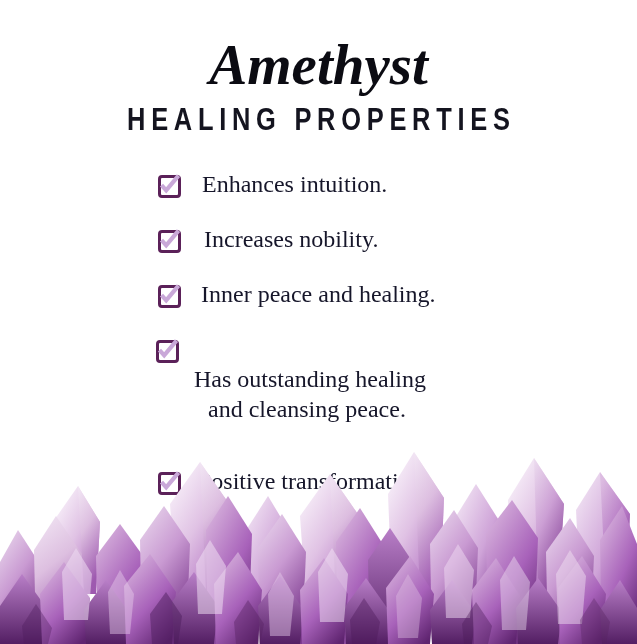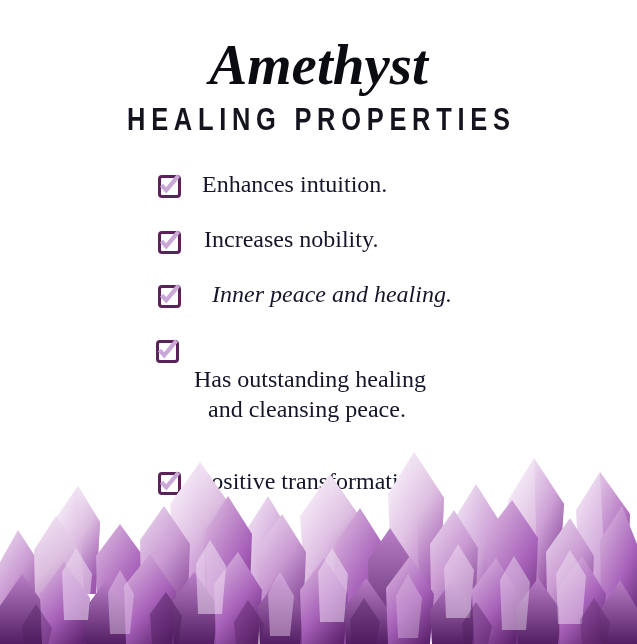--- a/index.html
+++ b/index.html
@@ -61,21 +61,21 @@
     left: 0;
     width: 637px;
   }
   .list-item {
     display: flex;
     align-items: flex-start;
     width: 637px;
     box-sizing: border-box;
   }
   .list-item.it0 { padding-left: 157px; margin-bottom: 25px; }
-  .list-item.it1 { padding-left: 157px; margin-bottom: 25px; align-items: center; }
+  .list-item.it1 { padding-left: 157px; margin-bottom: 25px; }
   .list-item.it2 { padding-left: 157px; margin-bottom: 25px; }
   .list-item.it3 { padding-left: 155px; margin-bottom: 12px; }
   .list-item.it4 { padding-left: 157px; margin-bottom: 0px; }
 
   .check {
     flex: 0 0 auto;
     position: relative;
     width: 24px;
     height: 24px;
     margin-top: 4px;
@@ -103,21 +103,21 @@
   .item-text {
     margin-left: 18px;
     font-family: "Liberation Serif", "DejaVu Serif", serif;
     font-size: 24px;
     line-height: 30px;
     color: #16162a;
     white-space: pre-line;
   }
   .it0 .item-text { margin-left: 21px; }
   .it1 .item-text { margin-left: 23px; }
-  .it2 .item-text { margin-left: 31px; font-style: italic; }
+  .it2 .item-text { margin-left: 20px; }
   .it3 .item-text { margin-left: 15px; text-indent: 0; }
   .it4 .item-text { margin-left: 17px; }
 
   .item-line2 { display: block; padding-left: 14px; }
 
   
   .crystals {
     position: absolute;
     left: 0;
     bottom: 0;

